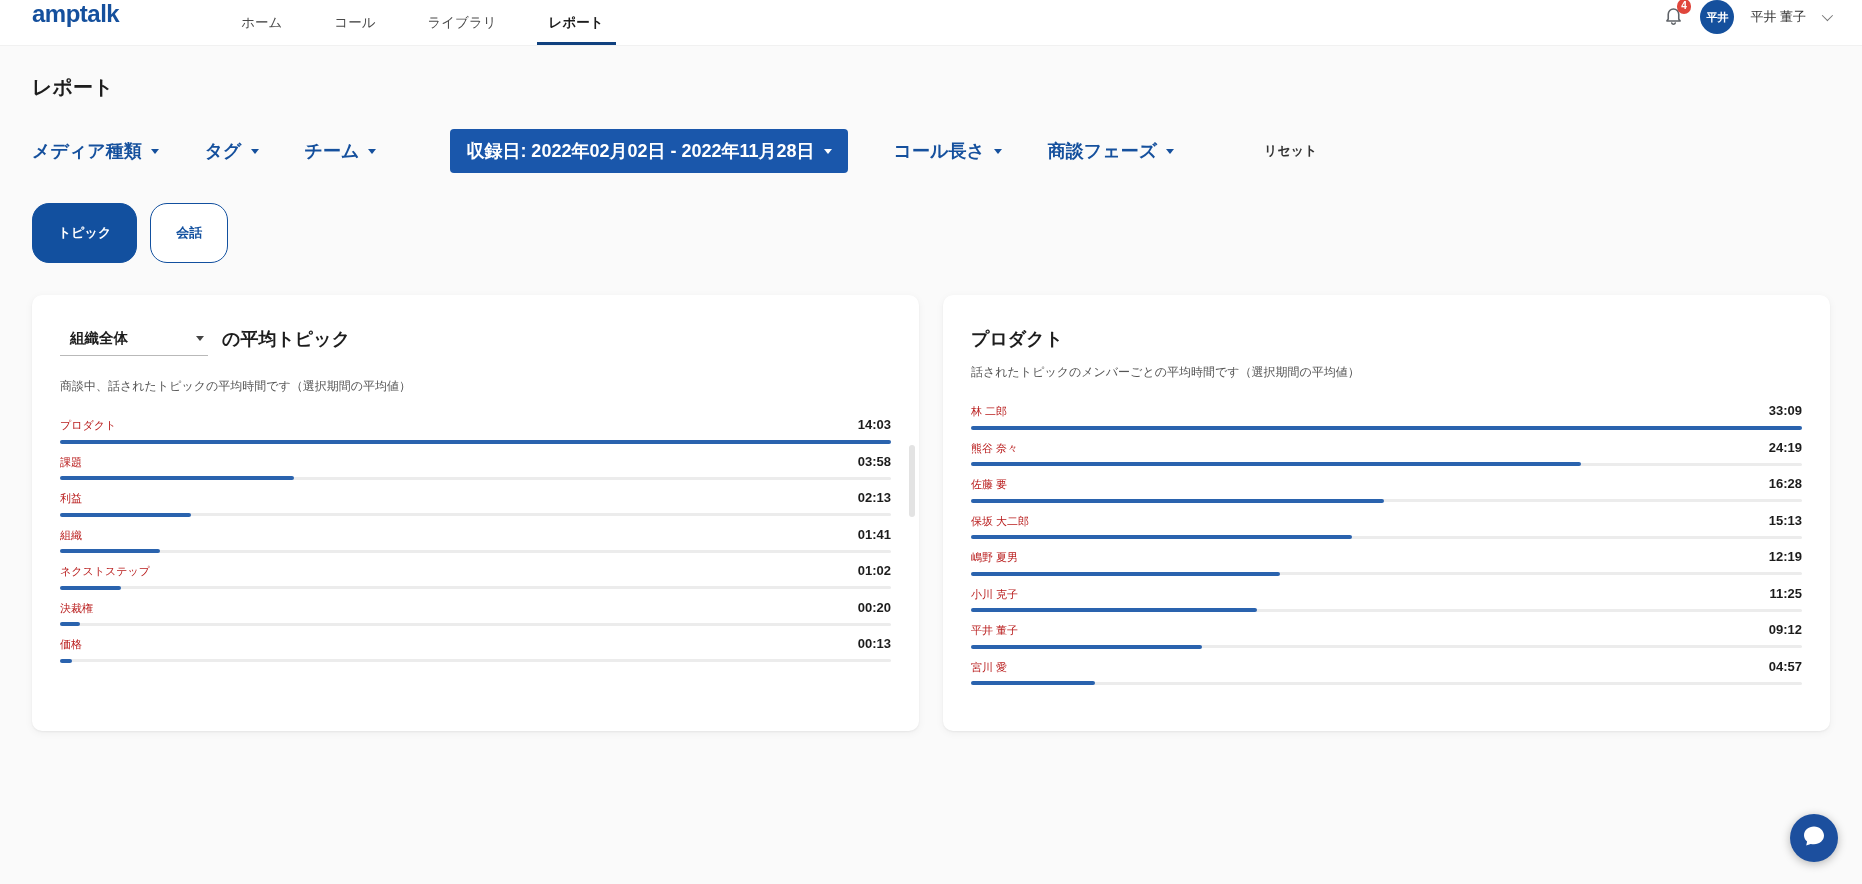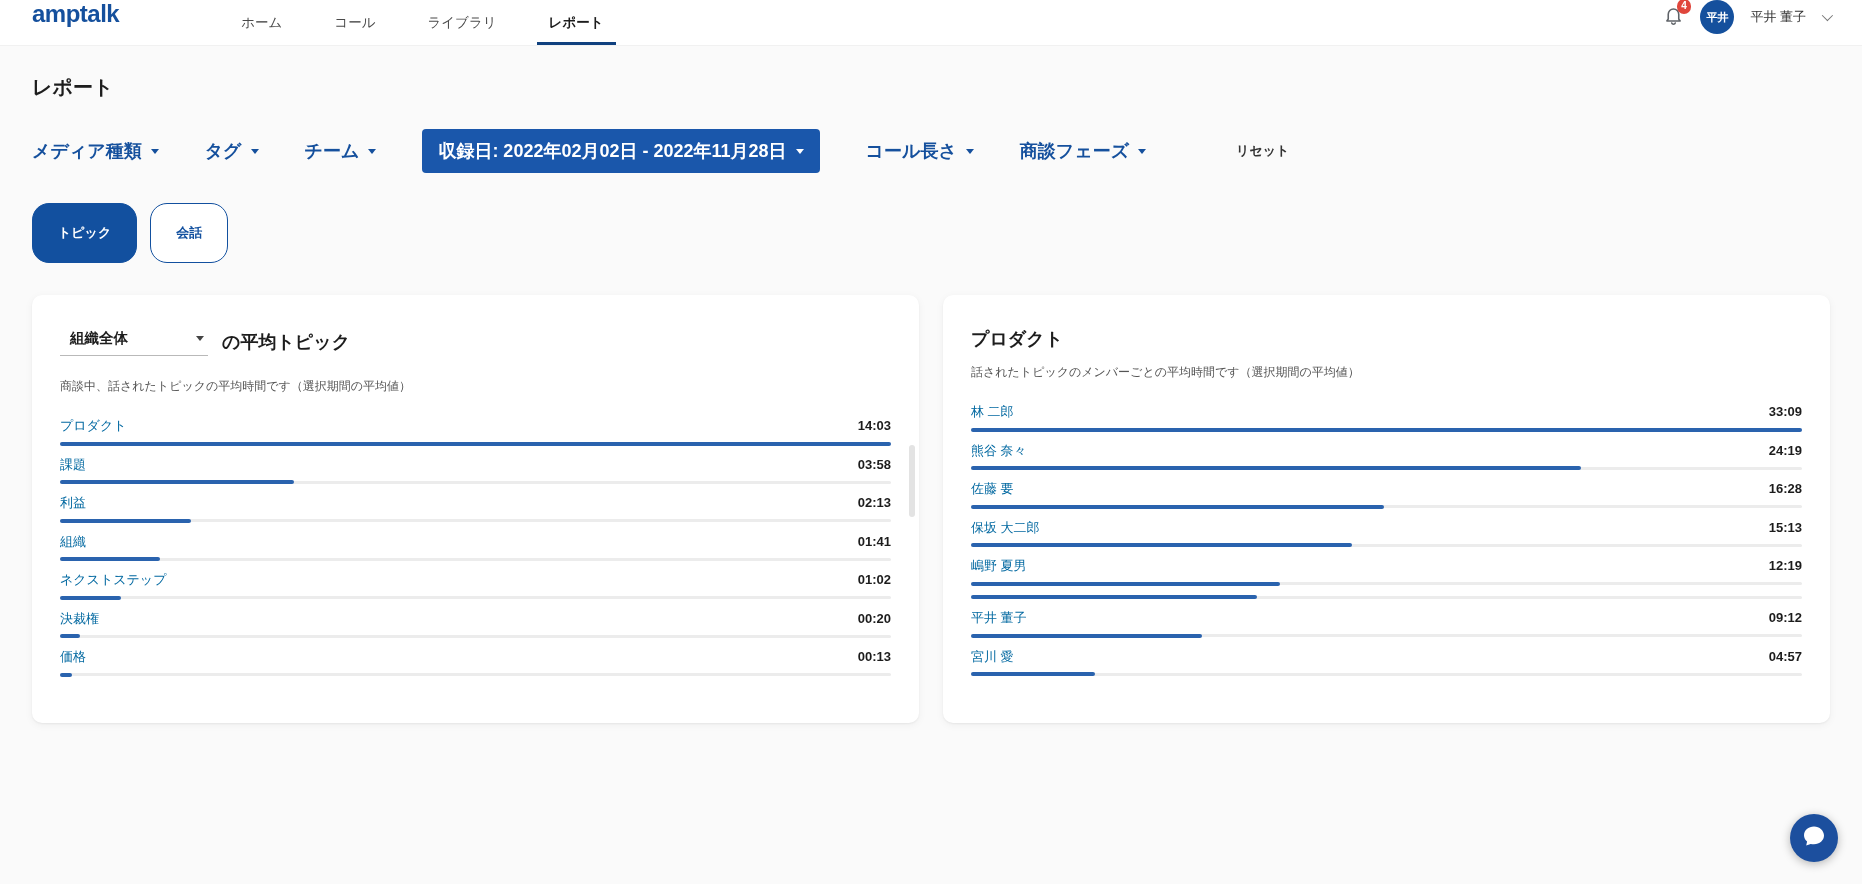--- a/index.html
+++ b/index.html
@@ -95,20 +95,21 @@
     width: 0; height: 0;
     border-left: 4.5px solid transparent;
     border-right: 4.5px solid transparent;
     border-top: 5.5px solid currentColor;
   }
   .filter.active-filter {
     background: #1a57ab;
     color: #fff;
     border-radius: 4px;
     padding: 10px 16px;
+    margin-left: 28px;
   }
   .filter-reset {
     font-size: 13px; font-weight: 700; color: #333;
     cursor: pointer;
     margin-left: 44px;
   }
 
   .tabs { margin-top: 30px; display: flex; gap: 13px; }
   .tab {
     border-radius: 17px;
@@ -124,39 +125,39 @@
   .cards { margin-top: 32px; display: flex; gap: 24px; }
   .card {
     flex: 1;
     position: relative;
     background: #fff;
     border-radius: 10px;
     box-shadow: 0 1px 2px rgba(0,0,0,.05), 0 2px 8px rgba(0,0,0,.05);
     padding: 32px 28px 36px;
     min-height: 420px;
   }
-  .card-head { display: flex; align-items: center; gap: 14px; }
+  .card-head { display: flex; align-items: flex-start; gap: 14px; }
   .org-select {
     display: inline-flex; align-items: center; justify-content: space-between;
     gap: 12px;
     min-width: 148px;
     border-bottom: 1px solid #b9b9b9;
     padding: 2px 4px 7px 10px;
     font-size: 14.5px; font-weight: 700; color: #1d1d1d;
     cursor: pointer;
   }
   .org-select .caret { color: #444; }
   .card-title { font-size: 18px; font-weight: 700; color: #1d1d1d; }
   .card-sub { font-size: 12px; color: #555; margin-top: 22px; }
   .card-sub.tight { margin-top: 13px; }
 
   .rows { margin-top: 22px; }
   .row { margin-bottom: 10.5px; }
   .row-top { display: flex; justify-content: space-between; align-items: baseline; }
-  .row-label { font-size: 13px; color: #0369a1; }
+  .row-label { font-size: 11px; color: #b91c1c; }
   .row-time { font-size: 13px; font-weight: 700; color: #1c1c1c; }
   .row-track {
     margin-top: 7px;
     height: 3px;
     background: #ececec;
     border-radius: 2px;
     position: relative;
   }
   .row-fill {
     position: absolute;
@@ -389,20 +390,24 @@
             <div class="row-top">
               <span class="row-label">嶋野 夏男</span>
               <span class="row-time">12:19</span>
             </div>
             <div class="row-track">
               <div class="row-fill" style="width: 37.2%;"></div>
             </div>
           </div>
 
           <div class="row">
+            <div class="row-top">
+              <span class="row-label">小川 克子</span>
+              <span class="row-time">11:25</span>
+            </div>
             <div class="row-track">
               <div class="row-fill" style="width: 34.4%;"></div>
             </div>
           </div>
 
           <div class="row">
             <div class="row-top">
               <span class="row-label">平井 董子</span>
               <span class="row-time">09:12</span>
             </div>

